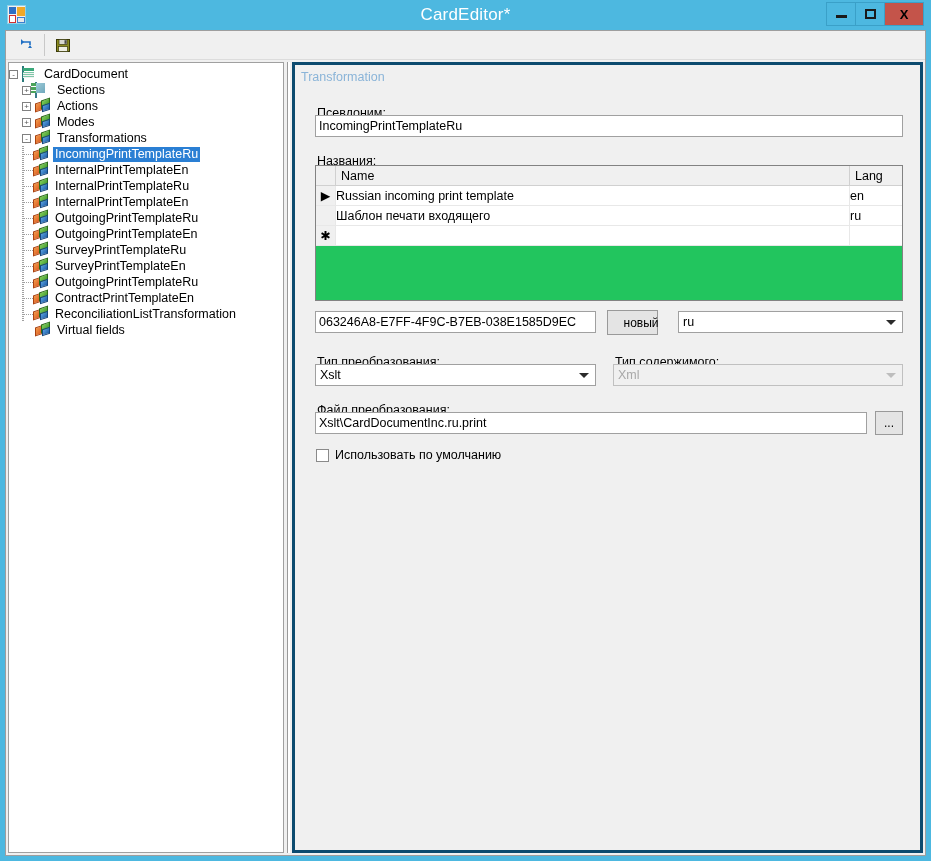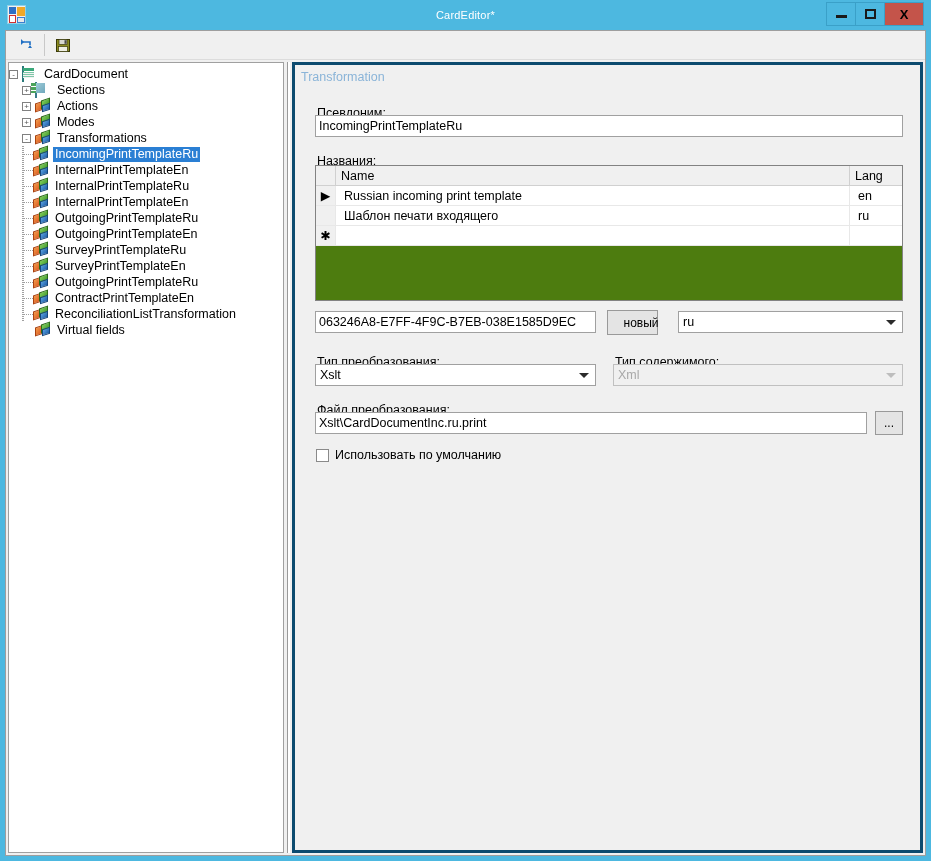--- a/index.html
+++ b/index.html
@@ -44,21 +44,21 @@
   .app-icon .sq-blue  { left: 1px;  top: 1px;  width: 7px;  height: 7px; background: #2d6fc4; }
   .app-icon .sq-yel   { left: 9px;  top: 1px;  width: 8px;  height: 9px; background: #f0a828; }
   .app-icon .sq-red   { left: 1px;  top: 9px;  width: 7px;  height: 8px; background: #d03030; }
   .app-icon .sq-wht   { left: 9px;  top: 11px; width: 8px;  height: 6px; background: #3a7fd0; }
   .app-icon .sq-wht2  { left: 10px; top: 12px; width: 6px;  height: 4px; background: #e8e8e8; }
   .app-icon .sq-red2  { left: 2px;  top: 10px; width: 5px;  height: 6px; background: #ffffff; }
 
   .title-text {
     width: 100%;
     text-align: center;
-    font-size: 11px;
+    font-size: 17px;
     color: #ffffff;
     letter-spacing: 0.2px;
     font-family: "Liberation Sans", sans-serif;
   }
 
   .win-buttons {
     position: absolute;
     right: 7px; top: 2px;
     display: flex;
     height: 24px;
@@ -329,21 +329,21 @@
     width: 0; height: 0;
     border-left: 5px solid transparent;
     border-right: 5px solid transparent;
     border-top: 5px solid #2b2b2b;
   }
   .combo.disabled .arrow { border-top-color: #bdbdbd; }
 
   
   .grid {
     position: absolute;
-    background: #4d7c0f;
+    background: #22c55e;
     border: 1px solid #828282;
     overflow: hidden;
   }
   .grid-header {
     display: flex;
     height: 20px;
     background: #f0f0f0;
     border-bottom: 1px solid #d0d0d0;
     font-size: 12.5px;
   }
@@ -359,21 +359,21 @@
     display: flex;
     height: 20px;
     background: #ffffff;
     border-bottom: 1px solid #e8e8e8;
     font-size: 12.5px;
   }
   .grid-row .cell {
     border-right: 1px solid #e8e8e8;
     display: flex;
     align-items: center;
-    padding-left: 8px;
+    padding-left: 0;
     color: #000;
     background: #ffffff;
     overflow: hidden;
     white-space: nowrap;
   }
   .col-ind { width: 20px; flex: 0 0 20px; background: #f0f0f0 !important;
              justify-content:center; padding-left:0 !important; }
   .col-name { flex: 1 1 auto; }
   .col-lang { width: 52px; flex: 0 0 52px; border-right: none !important; }
 

